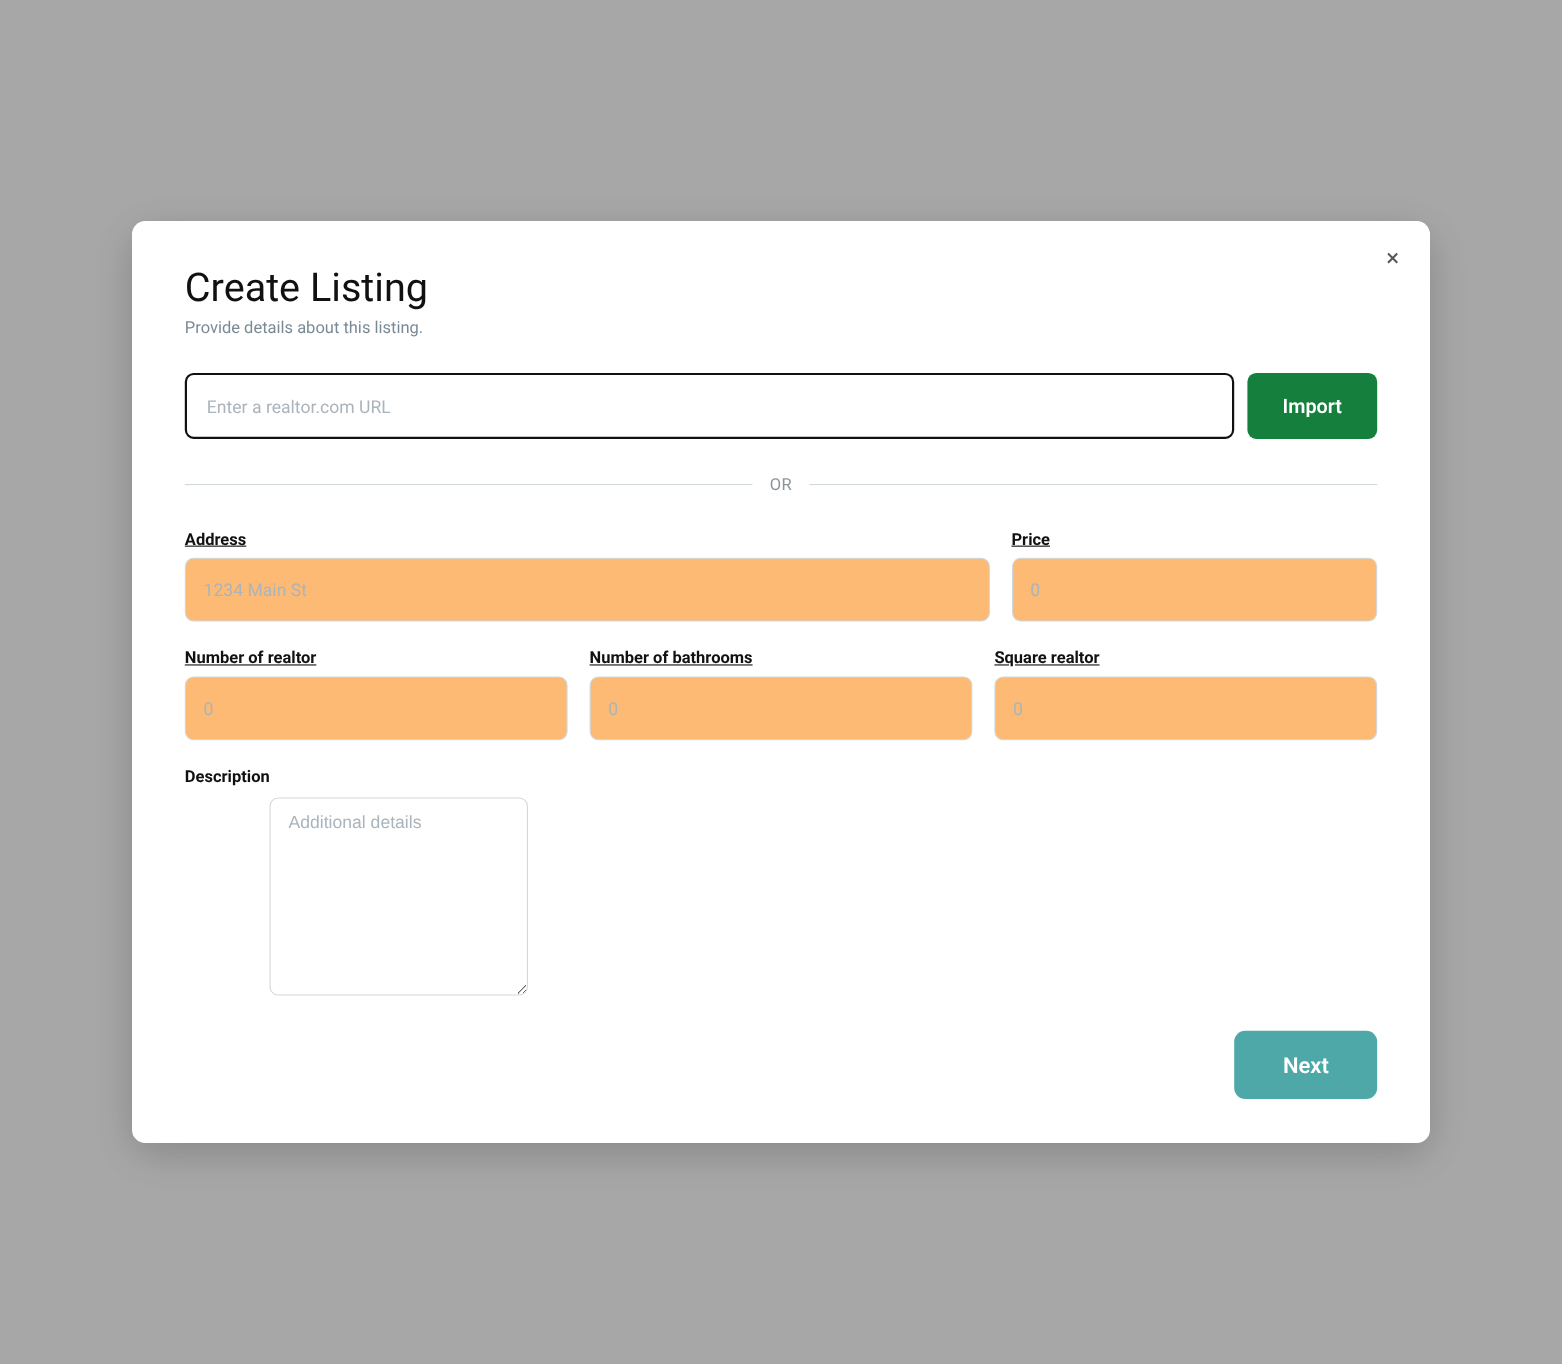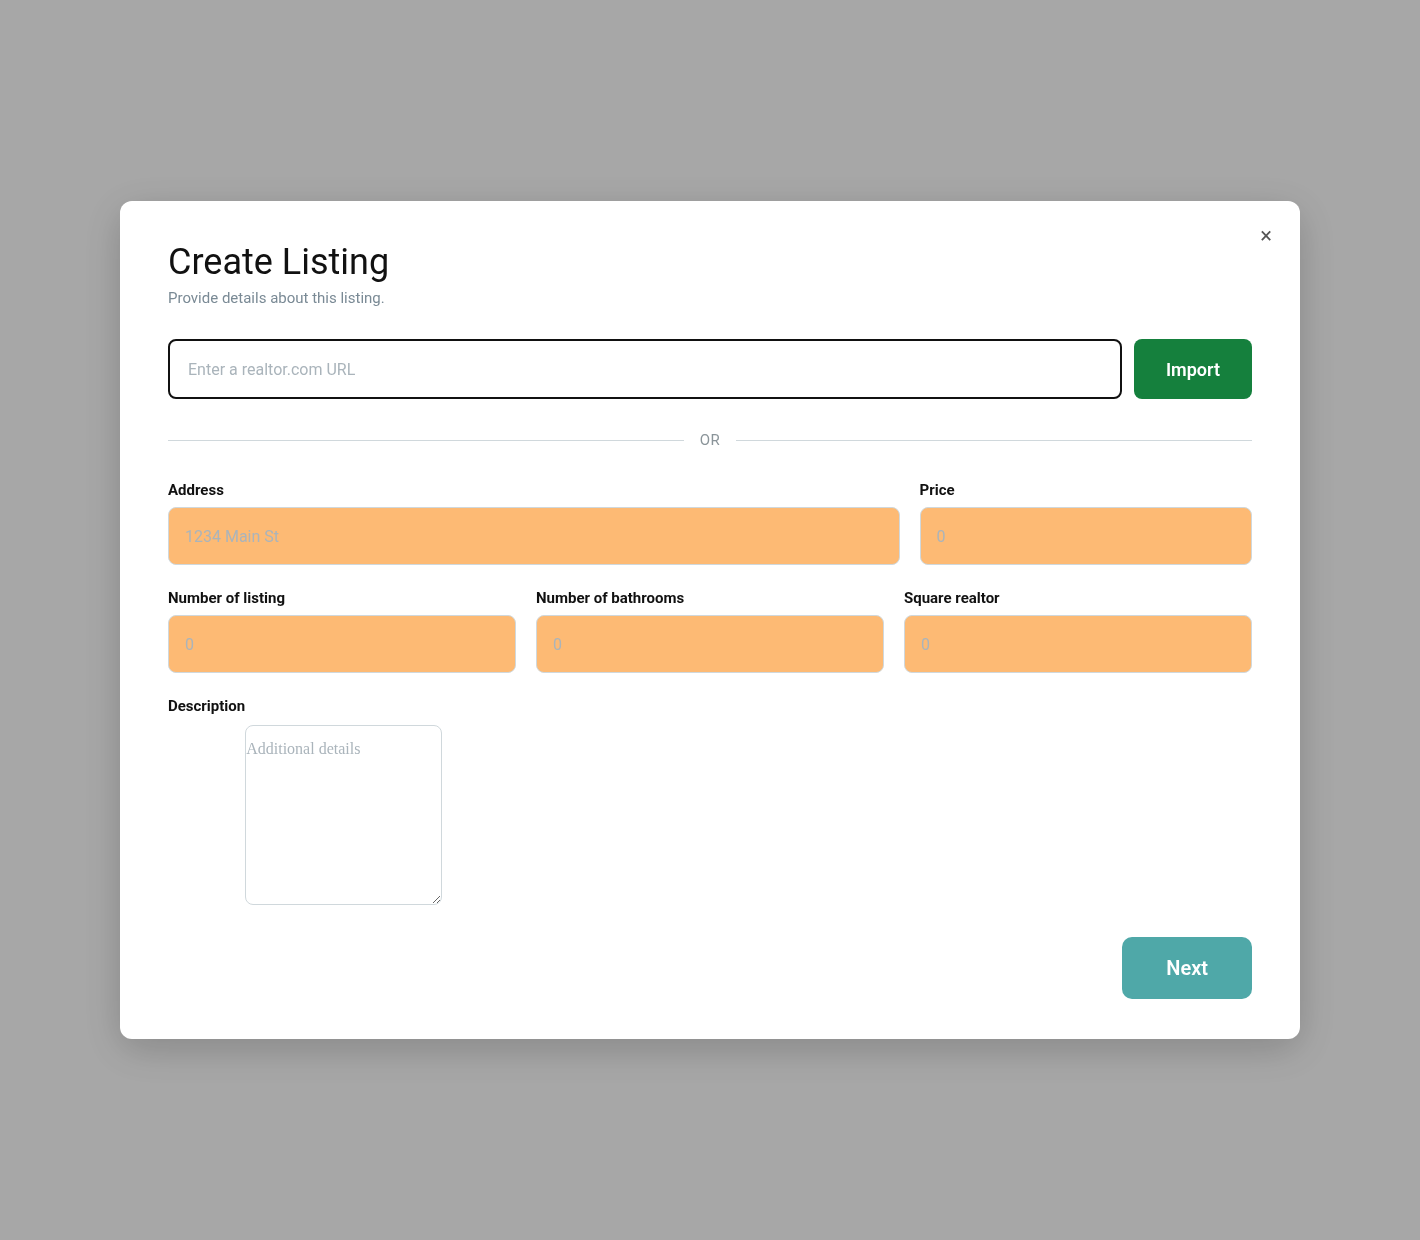--- a/index.html
+++ b/index.html
@@ -148,20 +148,21 @@
     .form-group.bathrooms,
     .form-group.sqft {
       flex: 1;
     }
 
     .form-group label {
       font-size: 15px;
       font-weight: 700;
       color: #111;
       margin-bottom: 8px;
+      text-decoration: underline;
     }
 
     .form-group input {
       height: 58px;
       border: 1.5px solid #d0d8dc;
       border-radius: 8px;
       padding: 0 16px;
       font-size: 16px;
       color: #333;
       outline: none;
@@ -180,27 +181,27 @@
     .description-group label {
       font-size: 15px;
       font-weight: 700;
       color: #111;
       margin-bottom: 8px;
     }
 
     .description-group textarea {
       border: 1.5px solid #d0d8dc;
       border-radius: 8px;
-      padding: 14px 0;
+      padding: 14px 16px;
       font-size: 16px;
       color: #333;
       resize: vertical;
       min-height: 180px;
       outline: none;
-      font-family: Liberation Serif, serif;
+      font-family: Liberation Sans, sans-serif;
       margin-top: 28px;
     }
 
     .description-group textarea::placeholder {
       color: #aab4bb;
     }
 
     .footer-row {
       display: flex;
       justify-content: flex-end;
@@ -248,21 +249,21 @@
         <input type="text" placeholder="1234 Main St" style="">
       </div>
       <div class="form-group price">
         <label>Price</label>
         <input type="number" placeholder="0" style="">
       </div>
     </div>
 
     <div class="form-row">
       <div class="form-group bedrooms">
-        <label>Number of listing</label>
+        <label>Number of realtor</label>
         <input type="number" placeholder="0" style="">
       </div>
       <div class="form-group bathrooms">
         <label>Number of bathrooms</label>
         <input type="number" placeholder="0" style="">
       </div>
       <div class="form-group sqft">
         <label>Square realtor</label>
         <input type="number" placeholder="0" style="">
       </div>

